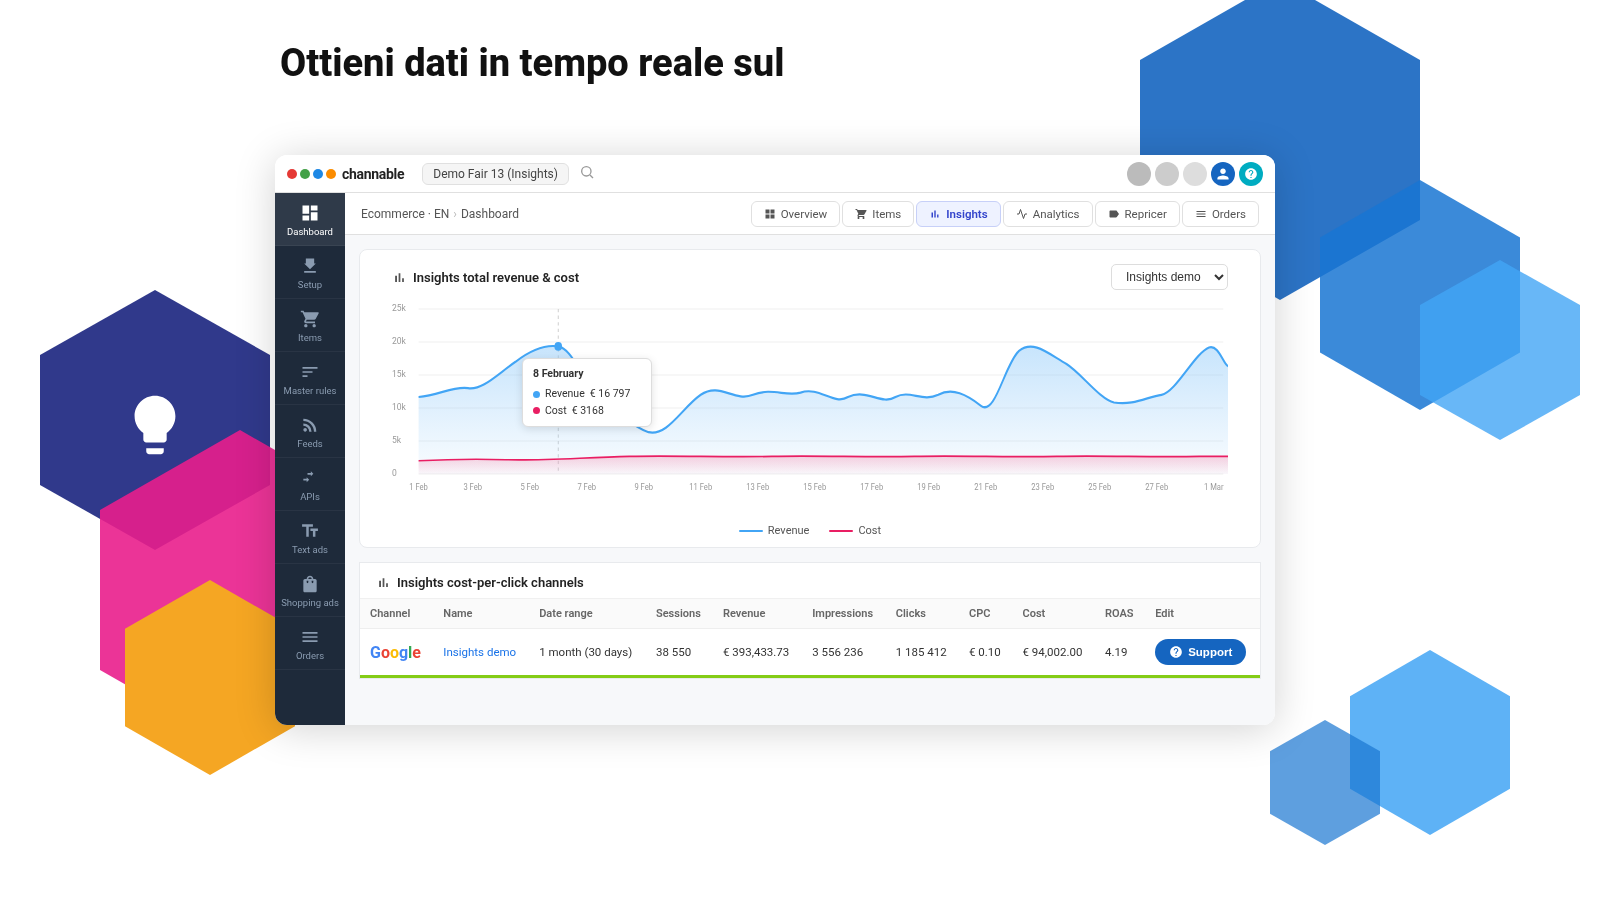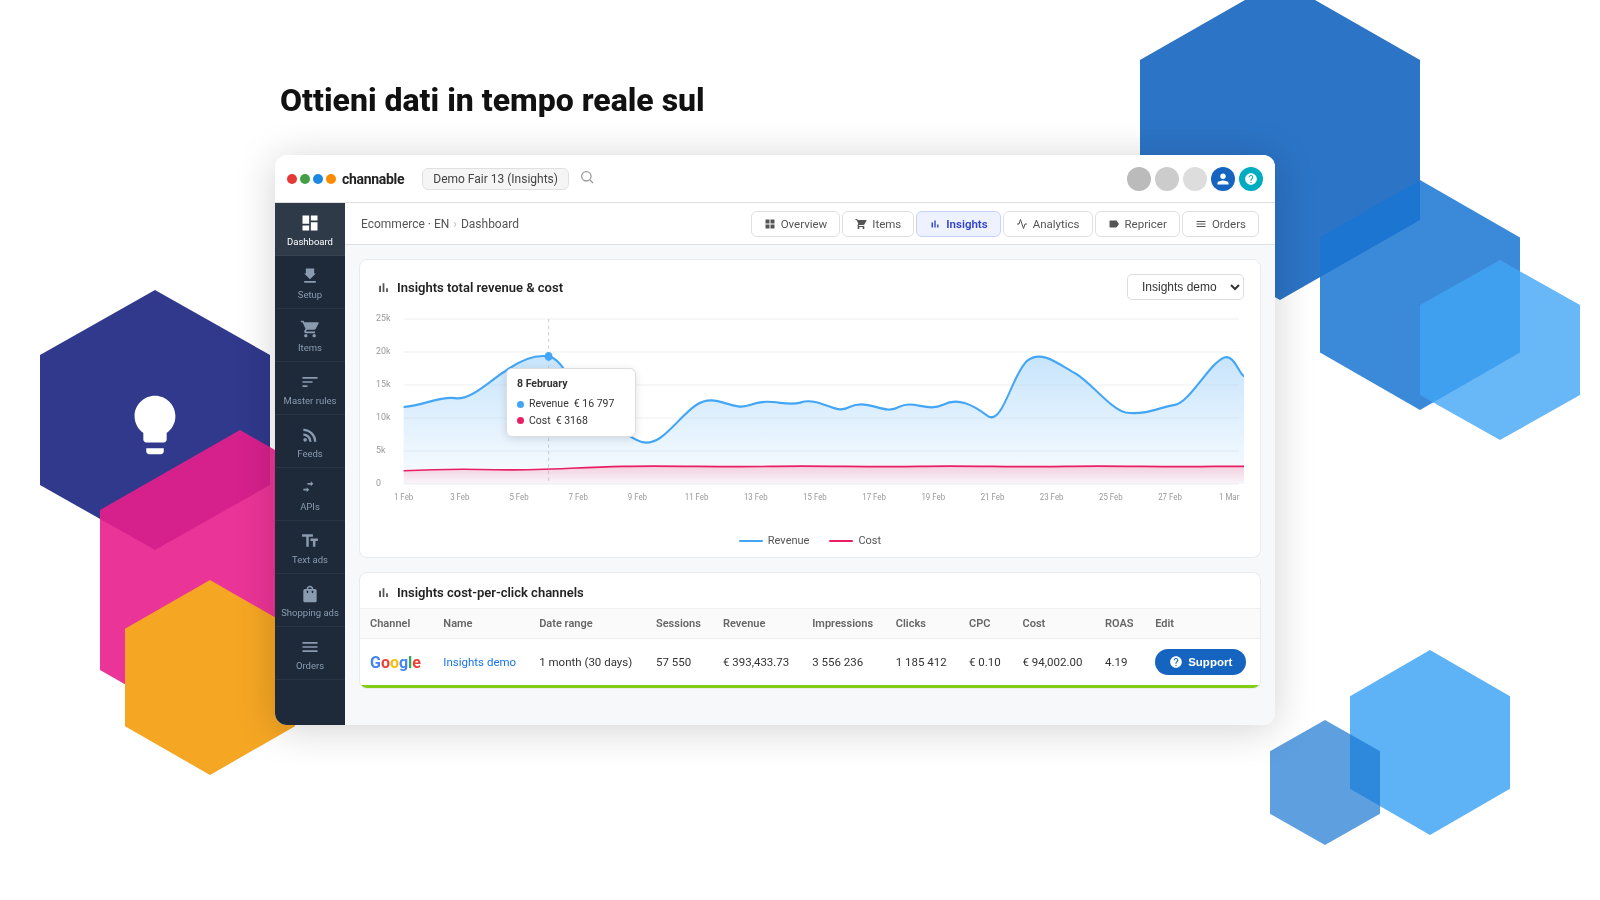--- a/index.html
+++ b/index.html
@@ -73,45 +73,44 @@
       width: 150px; height: 150px;
       display: flex; align-items: center; justify-content: center;
       z-index: 10;
     }
     .lightbulb-icon svg { width: 70px; height: 70px; }
 
     
     .headline {
       position: absolute;
       top: 40px; left: 280px;
-      font-size: 32px;
+      font-size: 38px;
       font-weight: 800;
       color: #111;
       line-height: 1.25;
       max-width: 560px;
-      margin-top: 40px;
     }
 
     
     .app-window {
       position: absolute;
       top: 155px; left: 275px;
       width: 1000px;
       height: 570px;
       background: #fff;
       border-radius: 12px;
       box-shadow: 0 4px 40px rgba(0,0,0,0.18);
       overflow: hidden;
       display: flex;
       flex-direction: column;
     }
 
     
     .top-bar {
-      height: 48px;
+      height: 38px;
       background: #fff;
       border-bottom: 1px solid #e0e0e0;
       display: flex;
       align-items: center;
       padding: 0 12px;
       gap: 10px;
       flex-shrink: 0;
     }
     .logo-area {
       display: flex; align-items: center; gap: 6px;
@@ -222,21 +221,21 @@
       border-color: #c7d0f8;
       font-weight: 600;
     }
 
     
     .chart-section {
       margin: 14px;
       background: #fff;
       border-radius: 8px;
       border: 1px solid #e8eaed;
-      padding: 14px 16px 10px;
+      padding: 14px 32px 10px;
     }
     .chart-header {
       display: flex; align-items: center; justify-content: space-between;
       margin-bottom: 8px;
     }
     .chart-title {
       font-size: 13px; font-weight: 600; color: #222;
       display: flex; align-items: center; gap: 6px;
     }
     .chart-title svg { width: 15px; height: 15px; color: #555; }
@@ -275,21 +274,21 @@
       display: flex; justify-content: center; gap: 20px;
       margin-top: 6px; font-size: 11px; color: #555;
     }
     .legend-item { display: flex; align-items: center; gap: 5px; }
     .legend-line { width: 24px; height: 2px; border-radius: 2px; }
 
     
     .table-section {
       margin: 0 14px 14px;
       background: #fff;
-      border-radius: 8px;
+      border-radius: 0;
       border: 1px solid #e8eaed;
       overflow: hidden;
     }
     .table-section-header {
       padding: 12px 16px 8px;
       font-size: 13px; font-weight: 600; color: #222;
       display: flex; align-items: center; gap: 6px;
       border-bottom: 1px solid #f0f0f0;
     }
     .table-section-header svg { width: 15px; height: 15px; }
@@ -619,21 +618,21 @@
             <tr>
               <td>
                 <span class="google-logo">
                   <span class="g-blue">G</span><span class="g-red">o</span><span class="g-yellow">o</span><span class="g-blue">g</span><span class="g-green">l</span><span class="g-red">e</span>
                 </span>
               </td>
               <td>
                 <a class="link-blue">Insights demo</a>
               </td>
               <td>1 month (30 days)</td>
-              <td>57 550</td>
+              <td>38 550</td>
               <td>€ 393,433.73</td>
               <td>3 556 236</td>
               <td>1 185 412</td>
               <td>€ 0.10</td>
               <td>€ 94,002.00</td>
               <td>4.19</td>
               <td>
                 <button class="support-btn">
                   <svg viewBox="0 0 24 24" fill="white">
                       <path d="M12 2C6.48 2 2 6.48 2 12s4.48 10 10 10 10-4.48 10-10S17.52 2 12 2zm1 17h-2v-2h2v2zm2.07-7.75l-.9.92C13.45 12.9 13 13.5 13 15h-2v-.5c0-1.1.45-2.1 1.17-2.83l1.24-1.26c.37-.36.59-.86.59-1.41 0-1.1-.9-2-2-2s-2 .9-2 2H8c0-2.21 1.79-4 4-4s4 1.79 4 4c0 .88-.36 1.68-.93 2.25z"></path>

